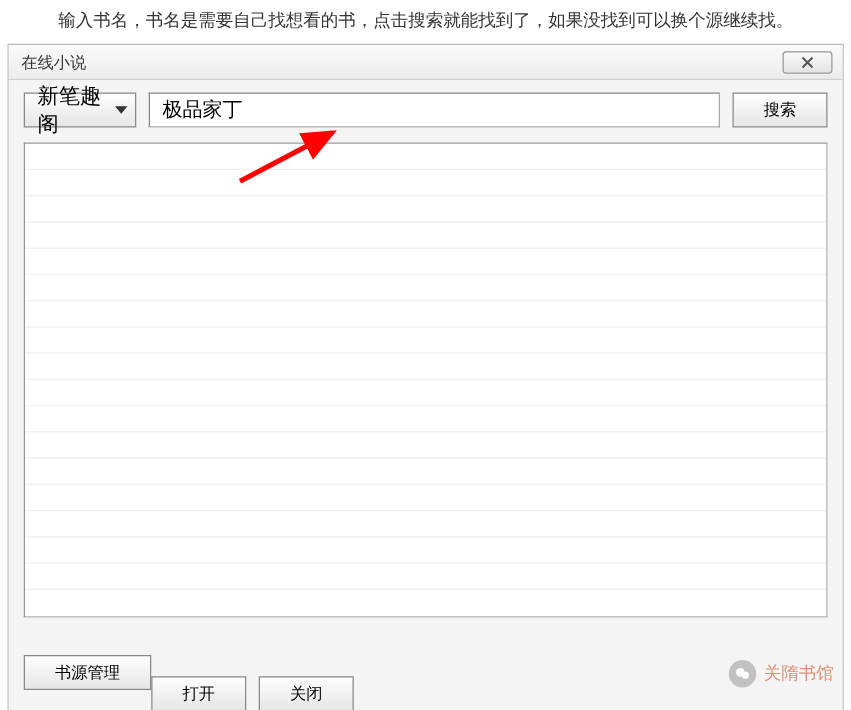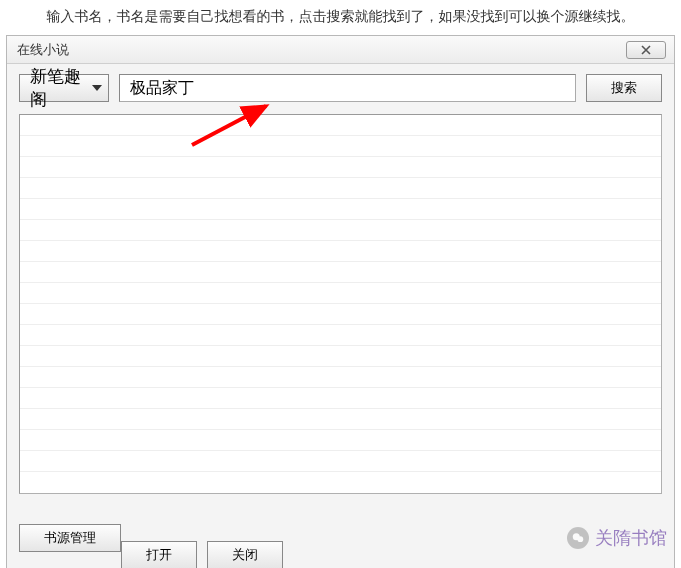--- a/index.html
+++ b/index.html
@@ -146,22 +146,22 @@
     }
     .wm-icon {
       width: 22px; height: 22px;
       border-radius: 50%;
       background: #999;
       display: flex;
       align-items: center;
       justify-content: center;
     }
     .wm-text {
-      font-size: 18px;
-      color: #4c1d95;
+      font-size: 14px;
+      color: #c2410c;
     }
   </style>
 </head>
 <body>
 
 <div class="instruction">输入书名，书名是需要自己找想看的书，点击搜索就能找到了，如果没找到可以换个源继续找。</div>
 
 <div class="window">
   <div class="titlebar">
     <span>在线小说</span>

